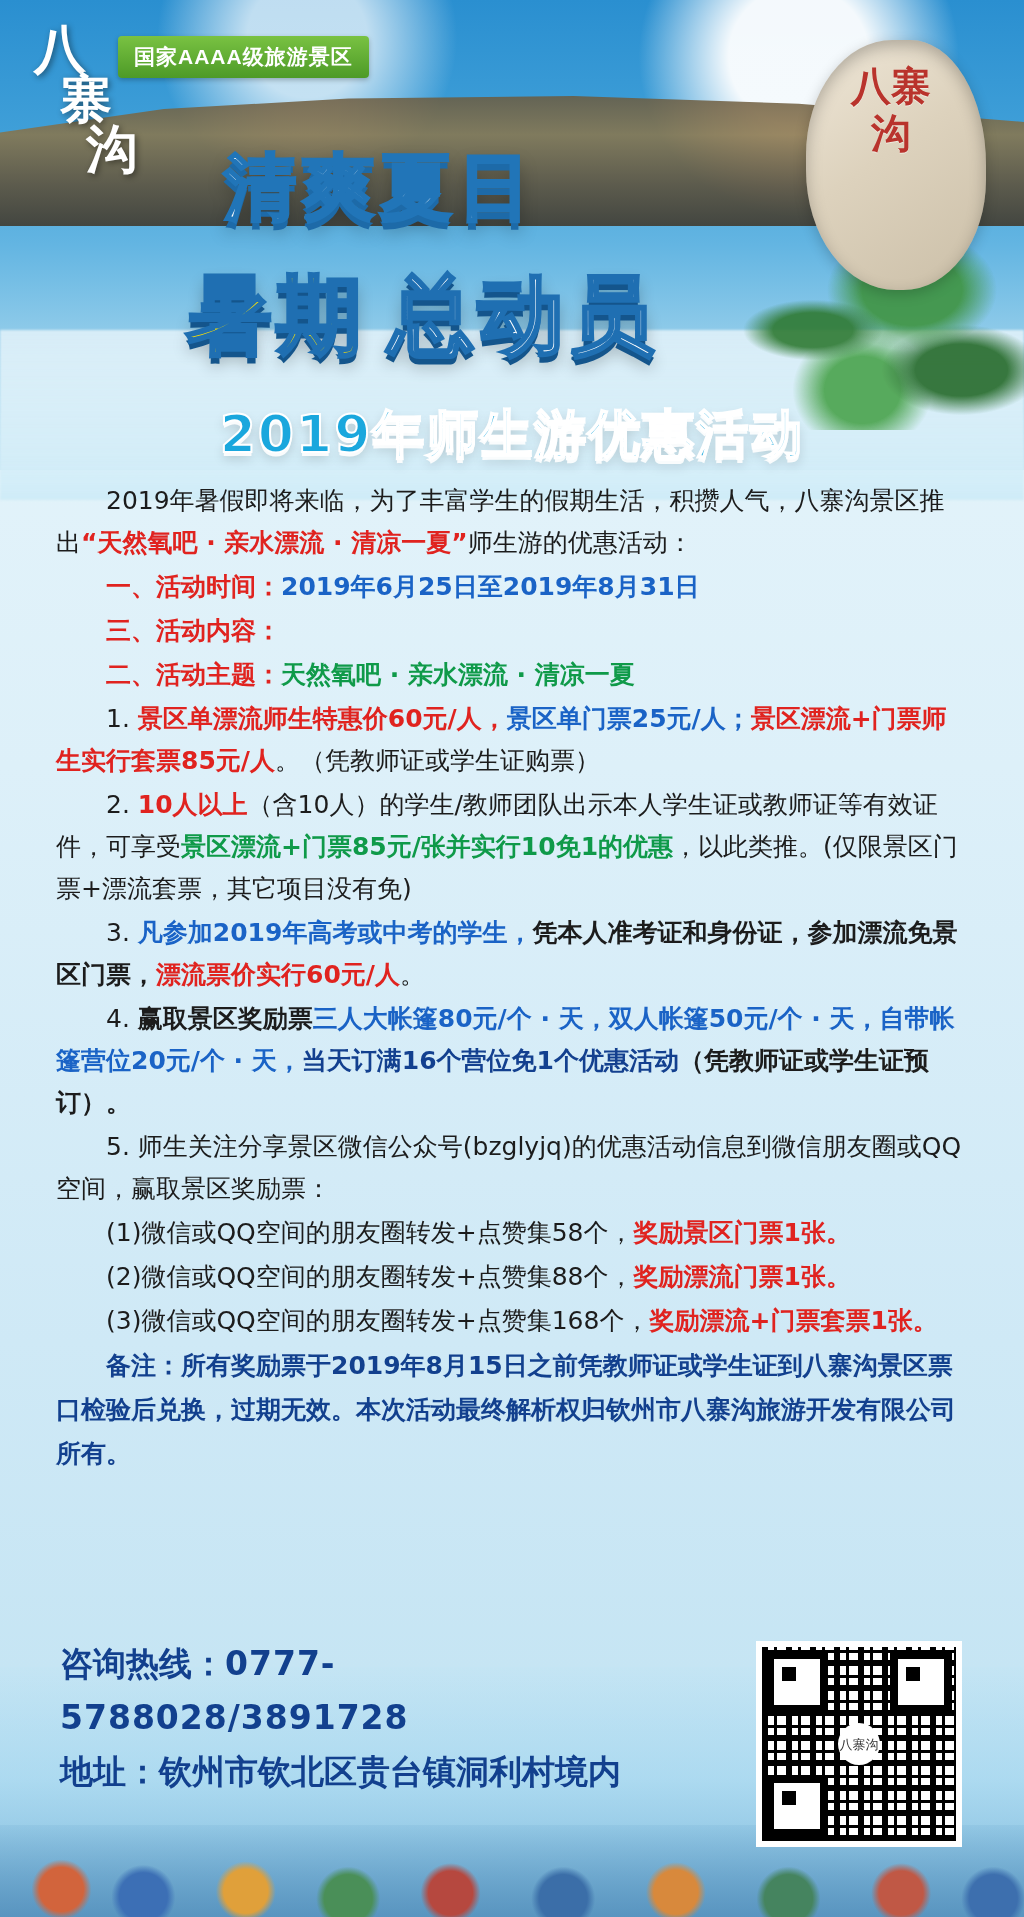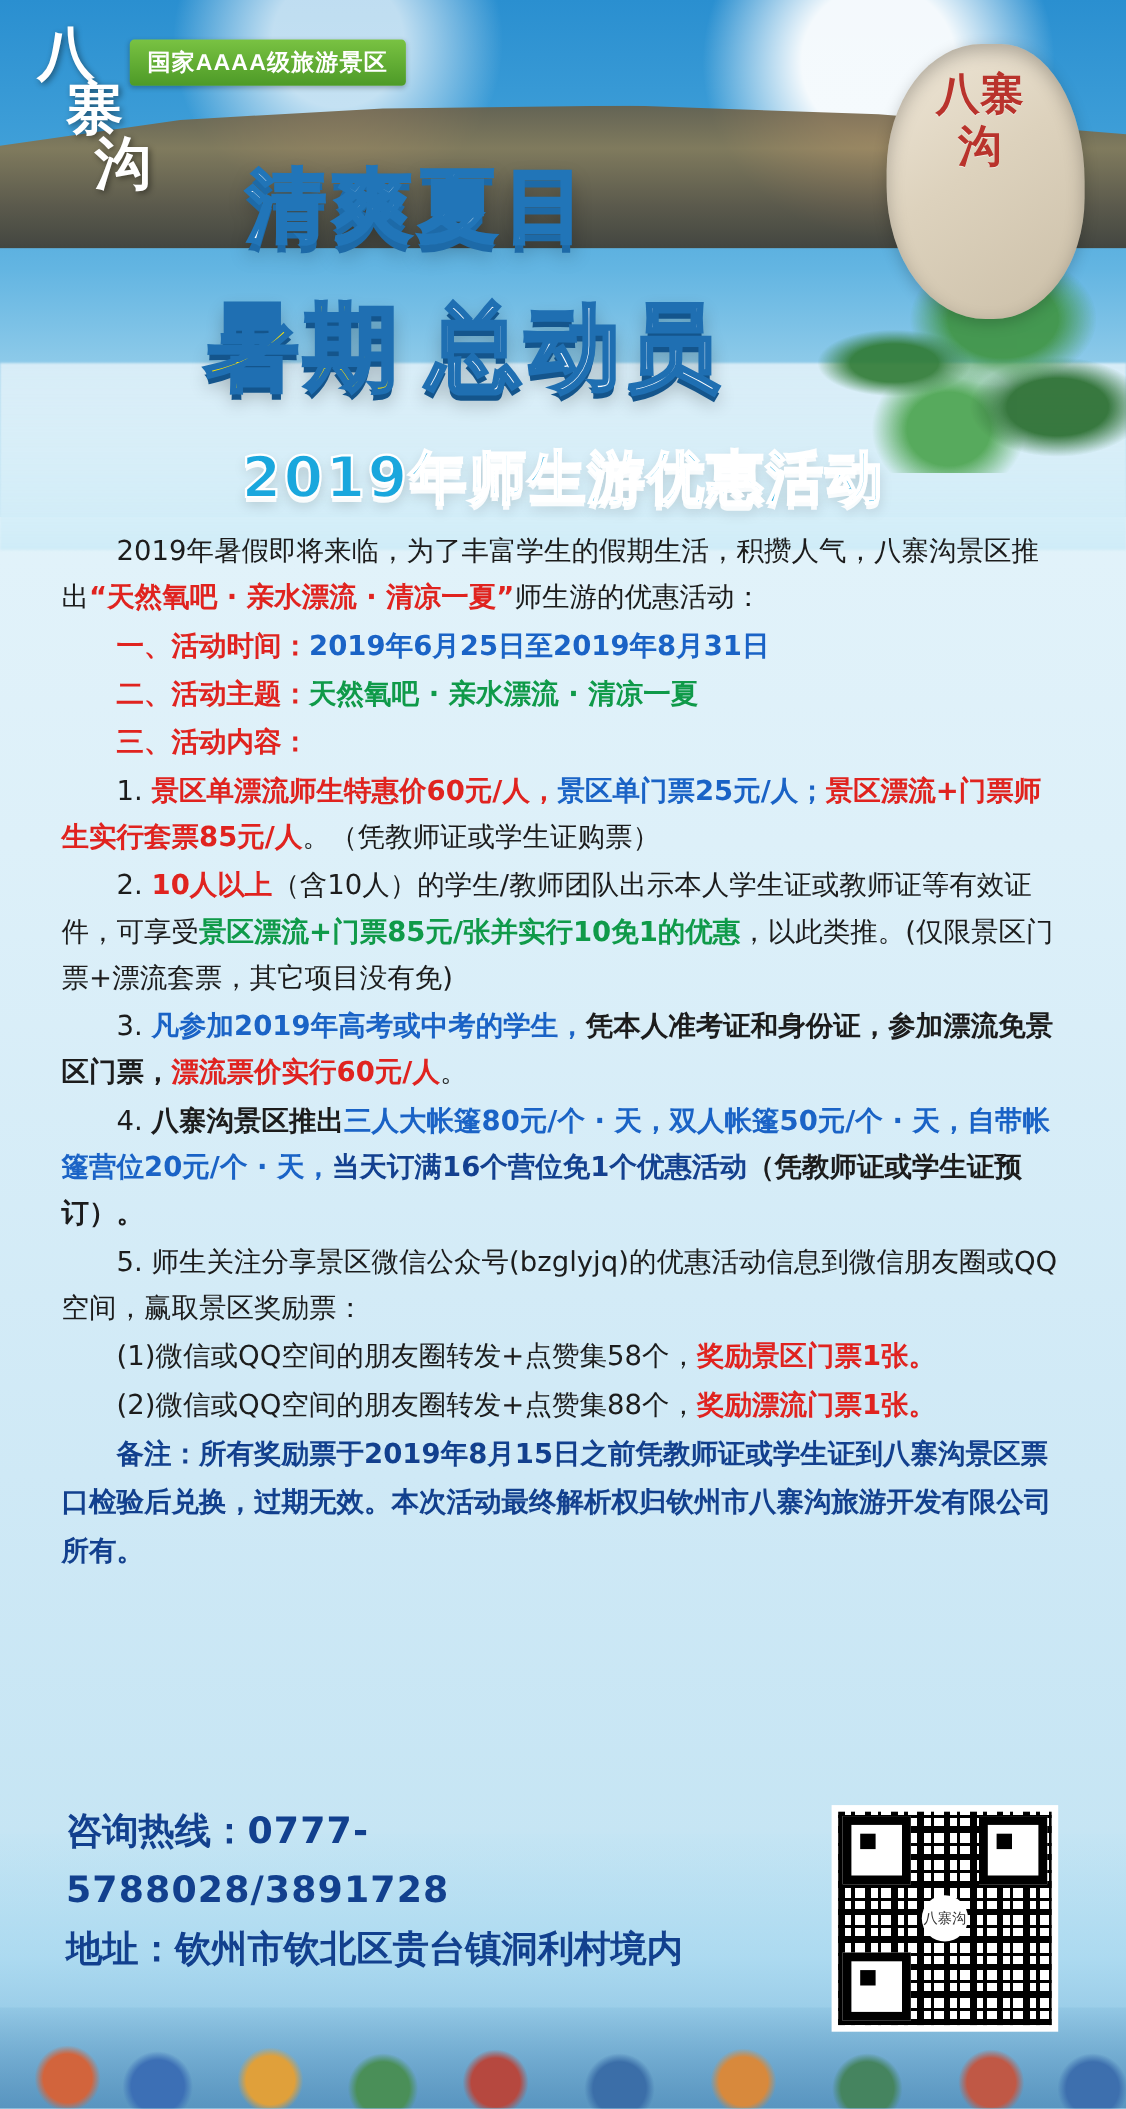--- a/index.html
+++ b/index.html
@@ -198,53 +198,56 @@
 
     <p class="ind2">
       <span>2019年暑假即将来临，为了丰富学生的假期生活，积攒人气，八寨沟景区推出</span><span class="red">“天然氧吧 · 亲水漂流 · 清凉一夏”</span><span>师生游的优惠活动：</span>
     </p>
 
     <p class="ind1">
       <span class="red">一、活动时间：</span><span class="blue">2019年6月25日至2019年8月31日</span>
     </p>
 
     <p class="ind1">
+      <span class="red">三、活动内容：</span>
+    </p>
+
+    <p class="ind1">
       <span class="red">二、活动主题：</span><span class="green">天然氧吧 · 亲水漂流 · 清凉一夏</span>
     </p>
 
-    <p class="ind1">
-      <span class="red">三、活动内容：</span>
-    </p>
-
     <p class="ind2">
       <span>1. </span><span class="red">景区单漂流师生特惠价60元/人，</span><span class="blue">景区单门票25元/人；</span><span class="red">景区漂流+门票师生实行套票85元/人</span><span>。（凭教师证或学生证购票）</span>
     </p>
 
     <p class="ind2">
       <span>2. </span><span class="red">10人以上</span><span>（含10人）</span><span>的学生/教师团队出示本人学生证或教师证等有效证件，可享受</span><span class="green">景区漂流+门票85元/张并实行10免1的优惠</span><span>，以此类推。(仅限景区门票+漂流套票，其它项目没有免)</span>
     </p>
 
     <p class="ind2">
       <span>3. </span><span class="blue">凡参加2019年高考或中考的学生，</span><span class="b">凭本人准考证和身份证，参加漂流免景区门票，</span><span class="red">漂流票价实行60元/人</span><span>。</span>
     </p>
 
     <p class="ind2">
-      <span>4. </span><span class="b">八寨沟景区推出</span><span class="blue">三人大帐篷80元/个 · 天，双人帐篷50元/个 · 天，自带帐篷营位20元/个 · 天，</span><span class="navy">当天订满16个营位免1个优惠活动</span><span class="b">（凭教师证或学生证预订）。</span>
+      <span>4. </span><span class="b">赢取景区奖励票</span><span class="blue">三人大帐篷80元/个 · 天，双人帐篷50元/个 · 天，自带帐篷营位20元/个 · 天，</span><span class="navy">当天订满16个营位免1个优惠活动</span><span class="b">（凭教师证或学生证预订）。</span>
     </p>
 
     <p class="ind2">5. 师生关注分享景区微信公众号(bzglyjq)的优惠活动信息到微信朋友圈或QQ空间，赢取景区奖励票：</p>
 
     <p class="ind2">
       <span>(1)微信或QQ空间的朋友圈转发+点赞集58个，</span><span class="red">奖励景区门票1张。</span>
     </p>
 
     <p class="ind2">
       <span>(2)微信或QQ空间的朋友圈转发+点赞集88个，</span><span class="red">奖励漂流门票1张。</span>
     </p>
 
+    <p class="ind2">
+      <span>(3)微信或QQ空间的朋友圈转发+点赞集168个，</span><span class="red">奖励漂流+门票套票1张。</span>
+    </p>
 
     <p class="ind2 note">备注：所有奖励票于2019年8月15日之前凭教师证或学生证到八寨沟景区票口检验后兑换，过期无效。本次活动最终解析权归钦州市八寨沟旅游开发有限公司所有。</p>
   </div>
 
   <div class="footer">
     <div class="crowd"></div>
   </div>
 
   <div class="contact">
     <div>

